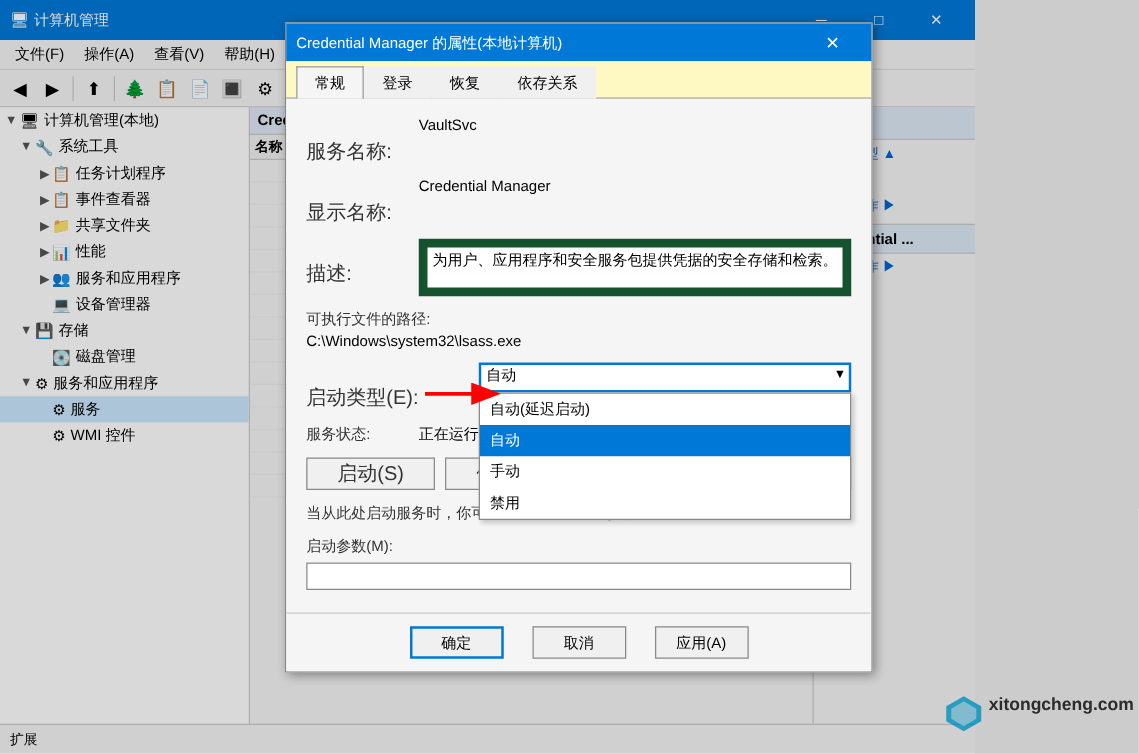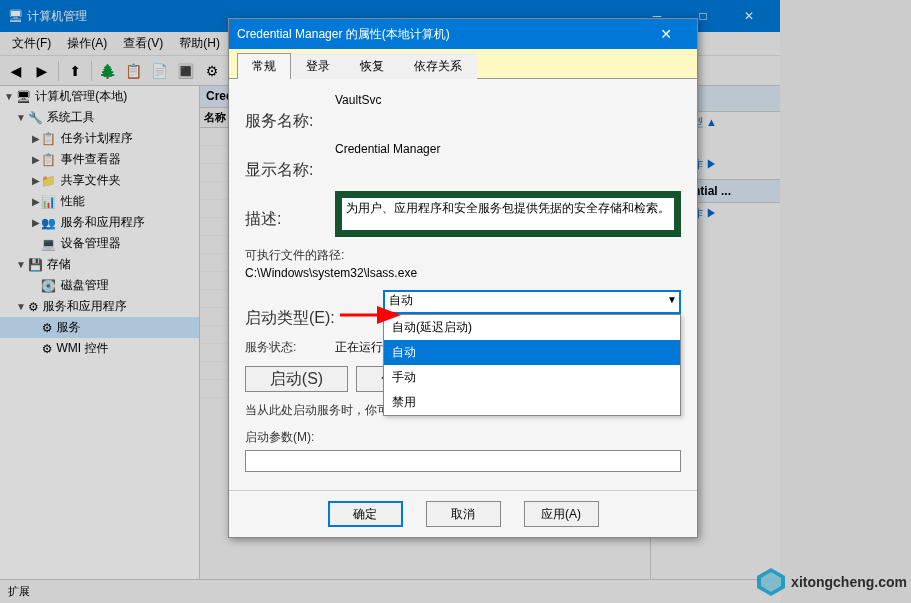--- a/index.html
+++ b/index.html
@@ -407,25 +407,24 @@
       cursor: pointer;
     }
     .footer-btn.primary {
       border: 2px solid #0078d7;
       background: #f0f0f0;
     }
 
     
     .watermark {
       position: absolute;
-      bottom: 5px;
+      bottom: 16px;
       right: 4px;
       z-index: 5;
       display: flex;
-      align-items: center;
       gap: 4px;
     }
     .watermark-logo {
       width: 32px;
       height: 32px;
     }
     .watermark-text {
       font-size: 14px;
       color: #333;
       font-weight: bold;

